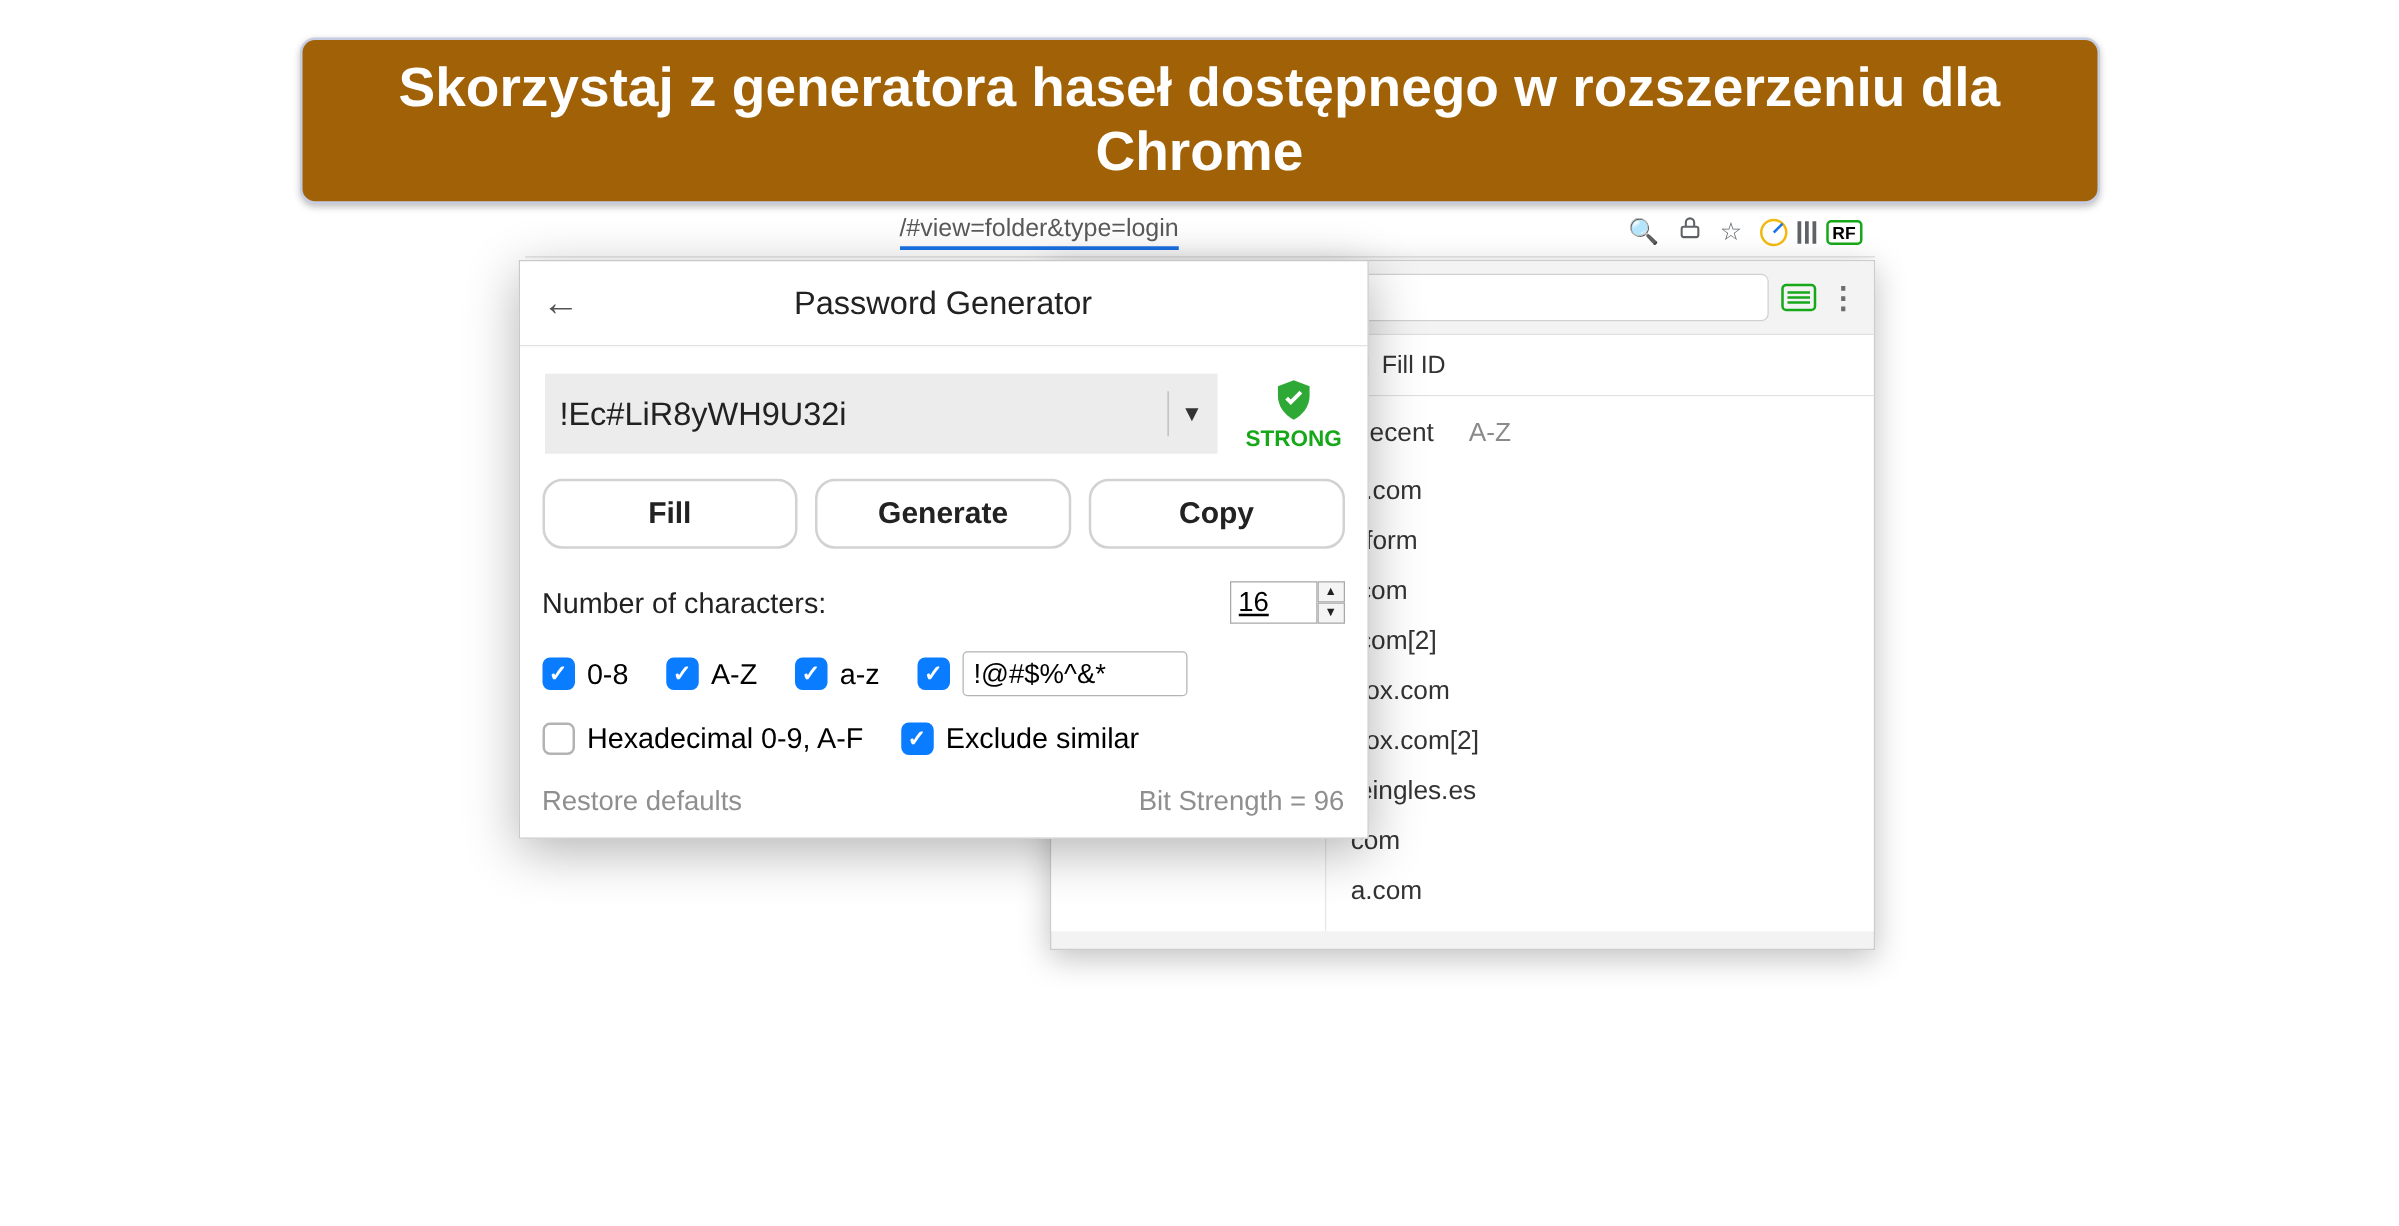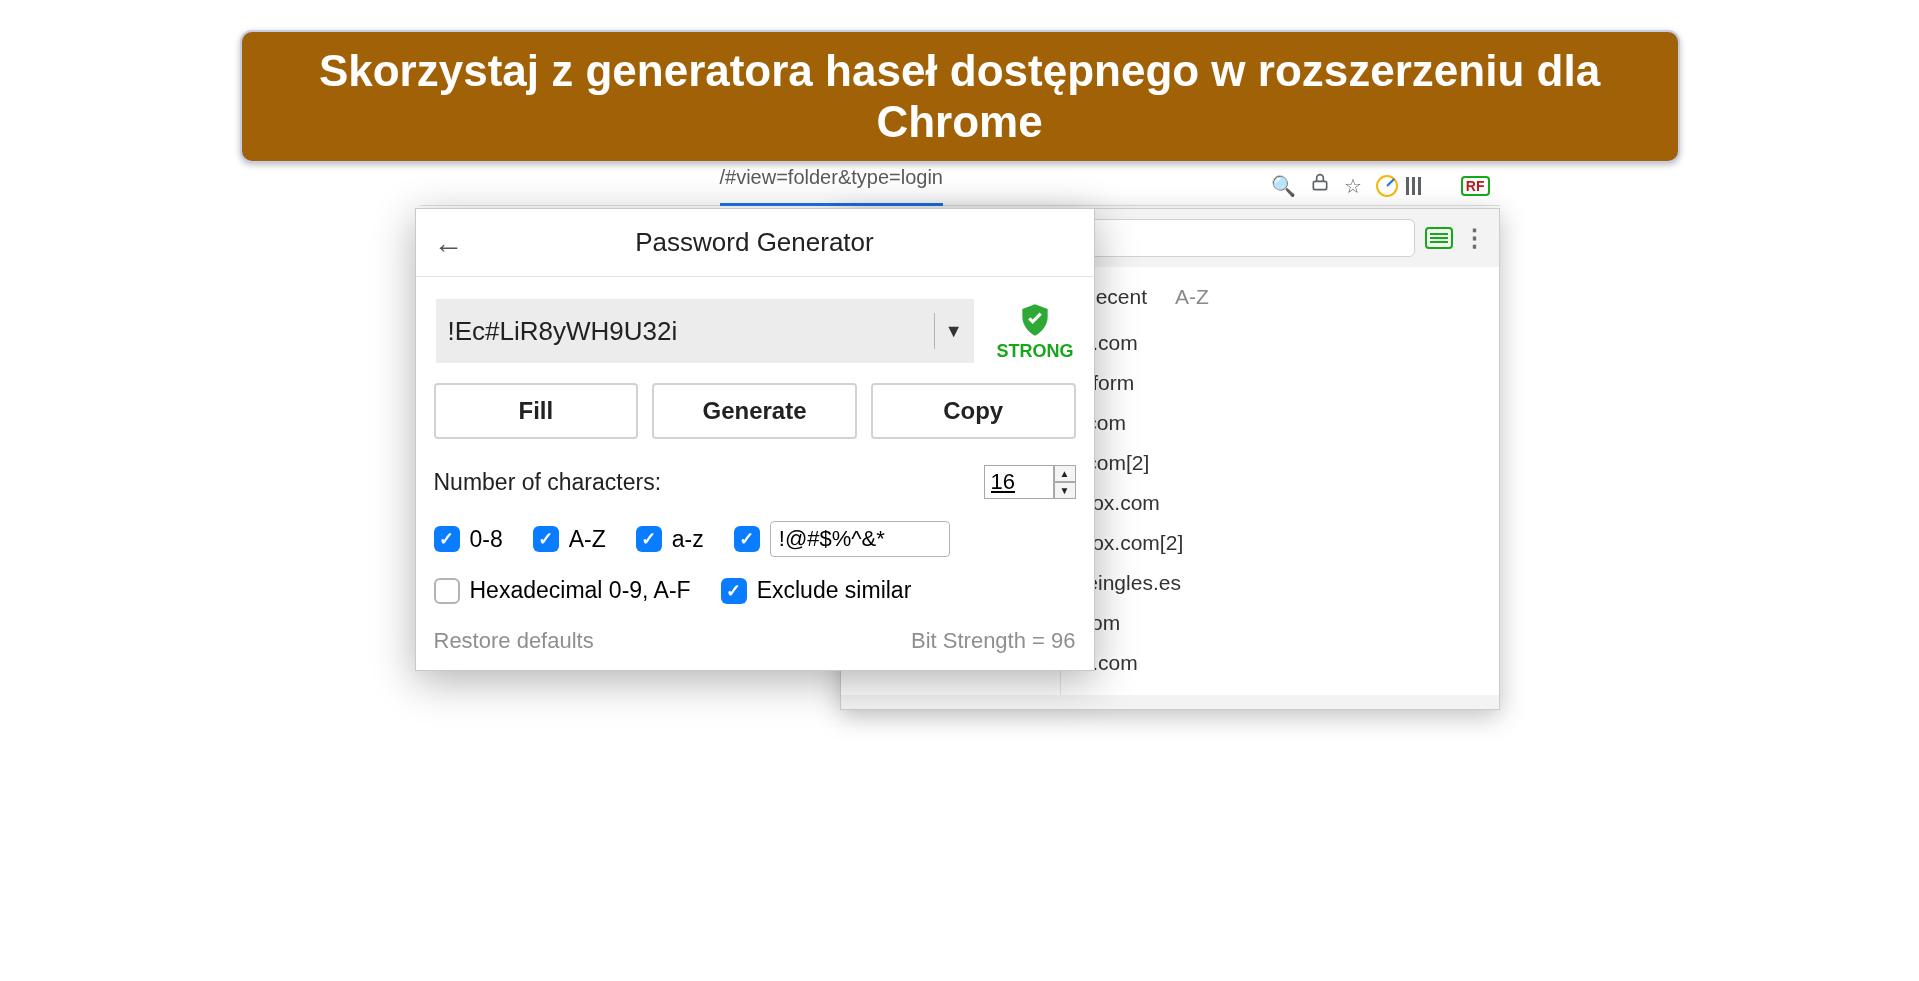--- a/index.html
+++ b/index.html
@@ -50,35 +50,35 @@
   .url-box {
     flex: 1;
     margin-left: 300px;
     display: flex;
     align-items: center;
   }
   .url-text {
     font-size: 20px;
     color: #5a5a5a;
     border-bottom: 3px solid #1a73e8;
-    padding-bottom: 14px;
+    padding-bottom: 2px;
   }
   .chrome-icons {
     display: flex;
     gap: 14px;
     align-items: center;
     margin-right: 10px;
     color: #5f6368;
   }
   .chrome-icons > * { font-size: 18px; }
   .chrome-compass {
     width: 22px; height: 22px; border:2px solid #f2b90f; border-radius:50%; position:relative; background:#fff;
   }
   .chrome-compass::after { content:""; position:absolute; left:50%; top:50%; width:2px; height:10px; background:#1a73e8; transform-origin:bottom center; transform:translate(-50%,-100%) rotate(45deg);}
-  .chrome-rf { color:#b91c1c; font-weight:bold; border:2px solid #17a81a; padding:0 3px; border-radius:4px; font-size:14px;margin-left:32px;}
+  .chrome-rf { color:#000000; font-weight:bold; border:2px solid #17a81a; padding:0 3px; border-radius:4px; font-size:14px;}
   .bar-page {
     width:3px; height:18px; background:#5f6368; position:relative;
   }
   .bar-page::before, .bar-page::after { content:""; position:absolute; width:3px; height:18px; background:#5f6368;}
   .bar-page::before{ left:-6px;} .bar-page::after{ left:6px;}
 
   
   .rf-popup {
     position: absolute;
     top: 188px;
@@ -196,21 +196,21 @@
   .pg-strength {
     display:flex; flex-direction:column; align-items:center; color:#17a81a; font-weight:700; font-size:18px;
   }
   .pg-shield { width:38px; height:38px; position:relative; margin-bottom:2px;}
   .pg-shield svg{ width:100%; height:100%;}
 
   .pg-btns {
     display:flex; gap:14px; padding: 6px 18px 18px;
   }
   .pg-btn {
-    flex:1; border:2px solid #d2d2d2; background:#fff; border-radius:4px;
+    flex:1; border:2px solid #d2d2d2; background:#fff; border-radius:16px;
     text-align:center; padding:12px 0; font-size:24px; font-weight:700; color:#222; cursor:pointer;
   }
   .pg-section { padding: 8px 18px; }
   .pg-numchars { display:flex; align-items:center; gap:12px; font-size:23px; color:#222;justify-content:space-between;}
   .stepper {
     display:flex; align-items:stretch;
   }
   .stepper input {
     width:70px; height:34px; border:1px solid #a8a8a8; font-size:22px; padding:2px 6px;text-decoration:underline;
   }
@@ -262,20 +262,32 @@
     </div>
   </div>
 
   <div class="rf-popup">
     <div class="rf-top">
       <div class="rf-search">
         <span>rch RoboForm</span>
       </div>
       <span class="rf-kbd"></span>
       <span class="rf-menu">⋮</span>
+    </div>
+    <div class="rf-tabs">
+      <span class="chev">▼</span>
+      <div class="rf-tab">
+        <span class="icon-box"></span>
+        <span>Fill Logins</span>
+      </div>
+      <span class="rf-divider"></span>
+      <div class="rf-tab rf-fill-id">
+        <span class="icon-box"></span>
+        <span>Fill ID</span>
+      </div>
     </div>
     <div class="rf-body">
       <div class="rf-left"></div>
       <div class="rf-right">
         <div class="rf-sort">
           <span>Recent</span>
           <span class="muted">A-Z</span>
         </div>
         <ul class="rf-list">
           <li>e.com</li>

